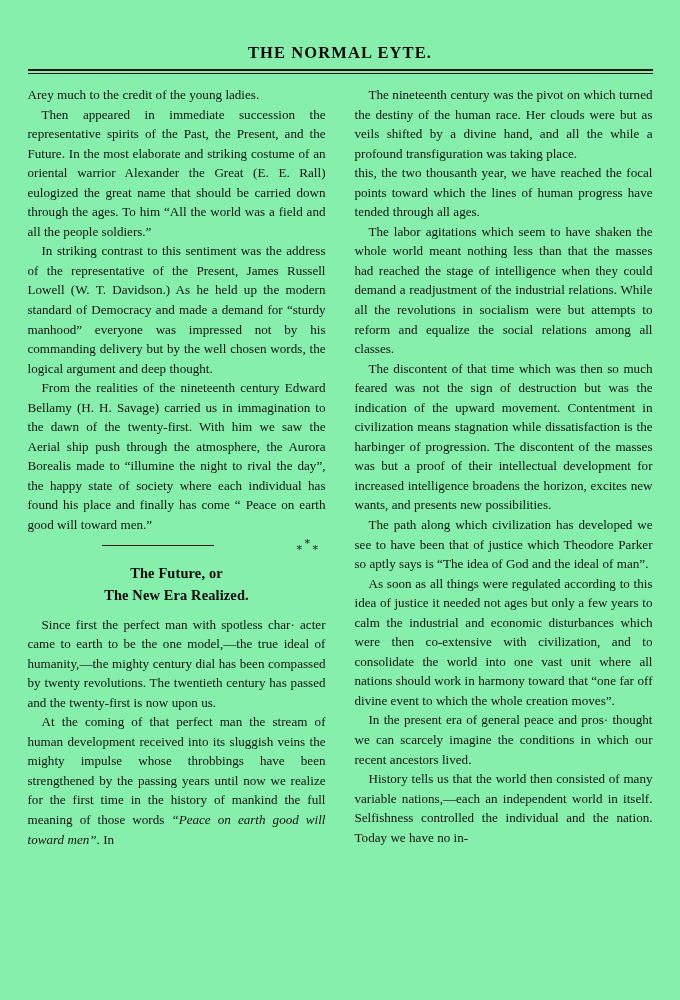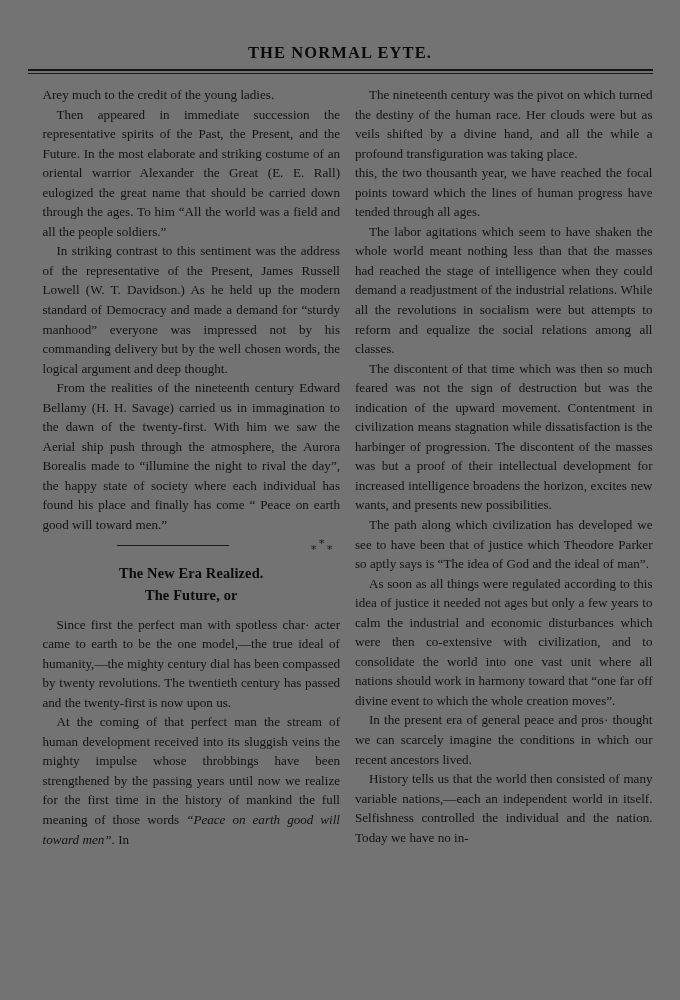--- a/index.html
+++ b/index.html
@@ -13,21 +13,21 @@
     overflow: hidden;
     font-family: "Liberation Serif", "DejaVu Serif", serif;
     color: #121212;
   }
   .page {
     position: relative;
     width: 680px;
     height: 1000px;
     box-sizing: border-box;
     padding: 0;
-    background: #737373;
+    background: #86efac;
   }
 
   
   .masthead {
     padding-top: 44px;
     text-align: center;
   }
   .masthead-title {
     font-family: "Liberation Serif", "DejaVu Serif", serif;
     font-weight: bold;
@@ -60,21 +60,20 @@
     width: 625px;
     margin: 0 auto;
     padding-top: 11px;
     display: flex;
     justify-content: space-between;
     align-items: flex-start;
   }
   .col {
     width: 298px;
     box-sizing: border-box;
-    margin-left: 15px;
   }
 
   p.para {
     margin: 0;
     font-size: 13.1px;
     line-height: 19.55px;
     text-align: justify;
     text-justify: inter-word;
     text-indent: 14px;
     hyphens: none;
@@ -166,22 +165,22 @@
       <div class="break-row">
         <div class="short-rule"></div>
         <div class="asterism">
           <span class="a-top">⁎</span>
           <span class="a-left">⁎</span>
           <span class="a-right">⁎</span>
         </div>
       </div>
 
       <div class="section-head">
+        <span class="hline">The Future, or</span>
         <span class="hline">The New Era Realized.</span>
-        <span class="hline">The Future, or</span>
       </div>
 
       <p class="para">Since first the perfect man with spotless char· acter came to earth to be the one model,—the true ideal of humanity,—the mighty century dial has been compassed by twenty revolutions. The twentieth century has passed and the twenty-first is now upon us.</p>
 
       <p class="para"><span>At the coming of that perfect man the stream of human development received into its sluggish veins the mighty impulse whose throbbings have been strengthened by the passing years until now we realize for the first time in the history of mankind the full meaning of those words </span><span class="ital">“Peace on earth good will toward men”</span><span>. In</span></p>
     </div>
 
     <div class="col">
       <p class="para">The nineteenth century was the pivot on which turned the destiny of the human race. Her clouds were but as veils shifted by a divine hand, and all the while a profound transfiguration was taking place.</p>
       <p class="para noindent">this, the two thousanth year, we have reached the focal points toward which the lines of human progress have tended through all ages.</p>

